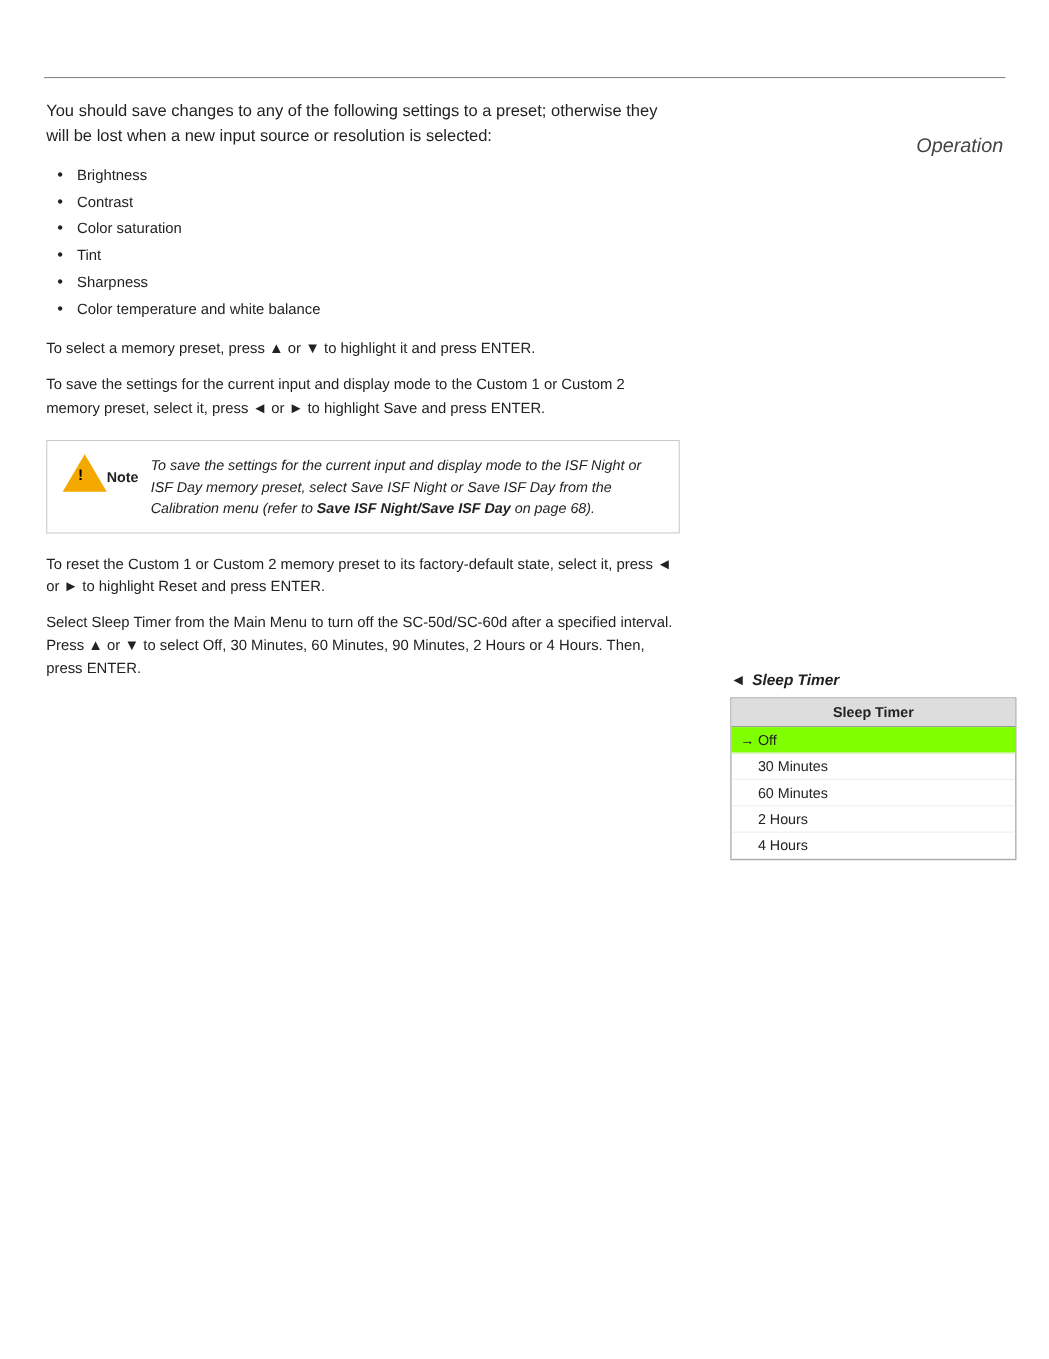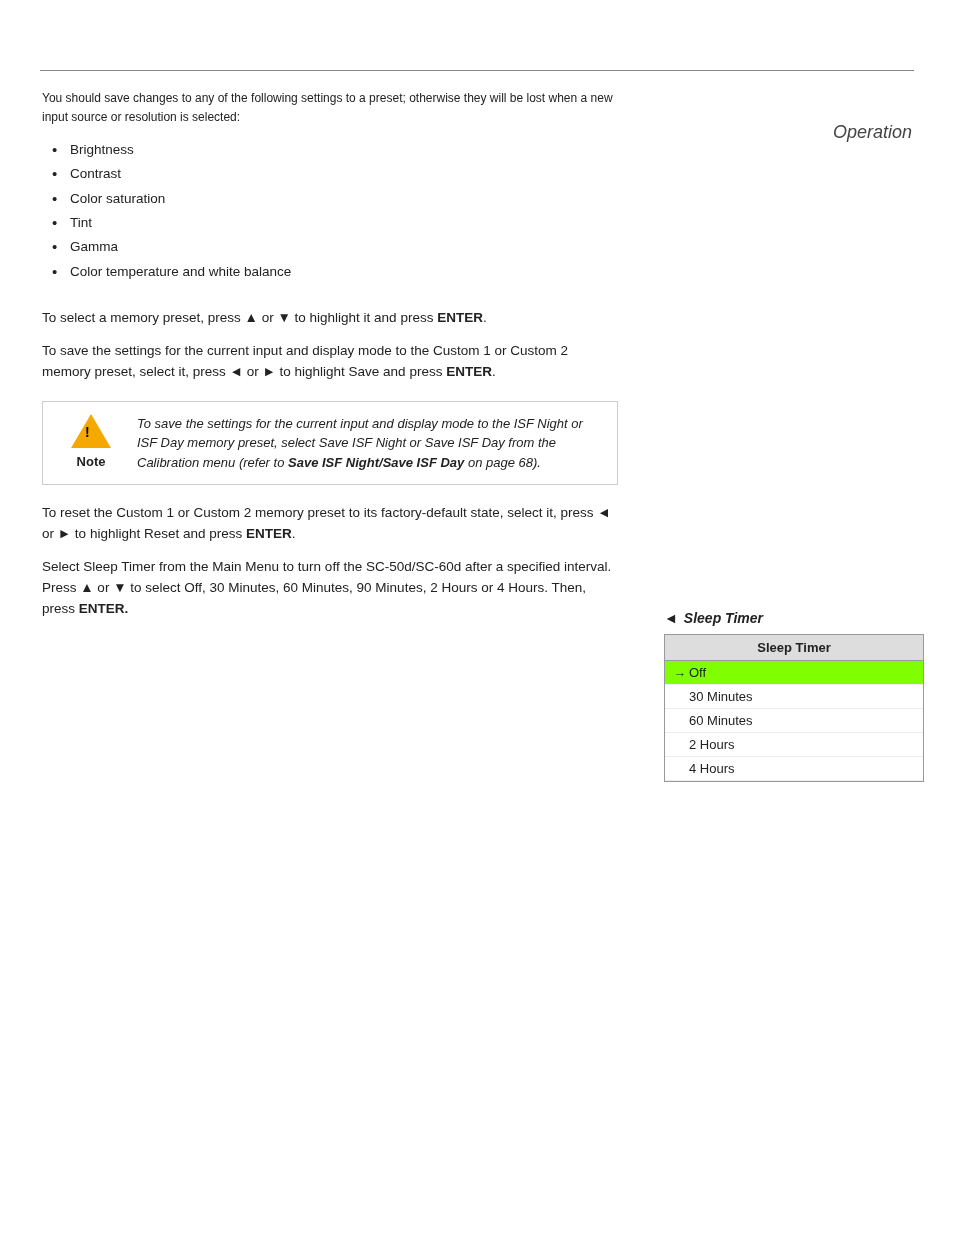--- a/index.html
+++ b/index.html
@@ -37,28 +37,28 @@
       color: #444;
     }
 
     
     .main-content {
       padding: 18px 42px 0 42px;
       max-width: 660px;
     }
 
     .intro-text {
-      font-size: 12px;
+      font-size: 15px;
       line-height: 1.55;
       margin-bottom: 12px;
     }
 
     .bullet-list {
       list-style: none;
-      margin: 0 0 24px 10px;
+      margin: 0 0 14px 10px;
     }
 
     .bullet-list li {
       position: relative;
       padding-left: 18px;
       font-size: 13.5px;
       line-height: 1.8;
     }
 
     .bullet-list li::before {
@@ -69,36 +69,36 @@
       line-height: 1.6;
     }
 
     .para {
       font-size: 13.5px;
       line-height: 1.55;
       margin-bottom: 12px;
     }
 
     .bold {
-      font-weight: bold;
+      font-weight: normal;
     }
 
     
     .note-box {
       display: flex;
       align-items: flex-start;
       border: 1px solid #ccc;
       padding: 12px 14px;
       margin: 18px 0;
       max-width: 618px;
     }
 
     .note-icon-area {
       display: flex;
-      flex-direction: column;
+      flex-direction: row;
       align-items: center;
       min-width: 80px;
       padding-right: 12px;
     }
 
     .note-triangle {
       width: 0;
       height: 0;
       border-left: 20px solid transparent;
       border-right: 20px solid transparent;
@@ -205,21 +205,21 @@
 
   <div class="main-content">
 
     <p class="intro-text">You should save changes to any of the following settings to a preset; otherwise they will be lost when a new input source or resolution is selected:</p>
 
     <ul class="bullet-list">
       <li><span>Brightness</span></li>
       <li><span>Contrast</span></li>
       <li><span>Color saturation</span></li>
       <li><span>Tint</span></li>
-      <li><span>Gamma</span></li>
+      <li><span>Sharpness</span></li>
       <li><span>Color temperature and white balance</span></li>
     </ul>
 
     <p class="para">
       To select a memory preset, press ▲ or ▼ to highlight it and press <span class="bold">ENTER</span>.
     </p>
 
     <p class="para">
       To save the settings for the current input and display mode to the Custom 1 or Custom 2 memory preset, select it, press ◄ or ► to highlight Save and press <span class="bold">ENTER</span>.
     </p>

